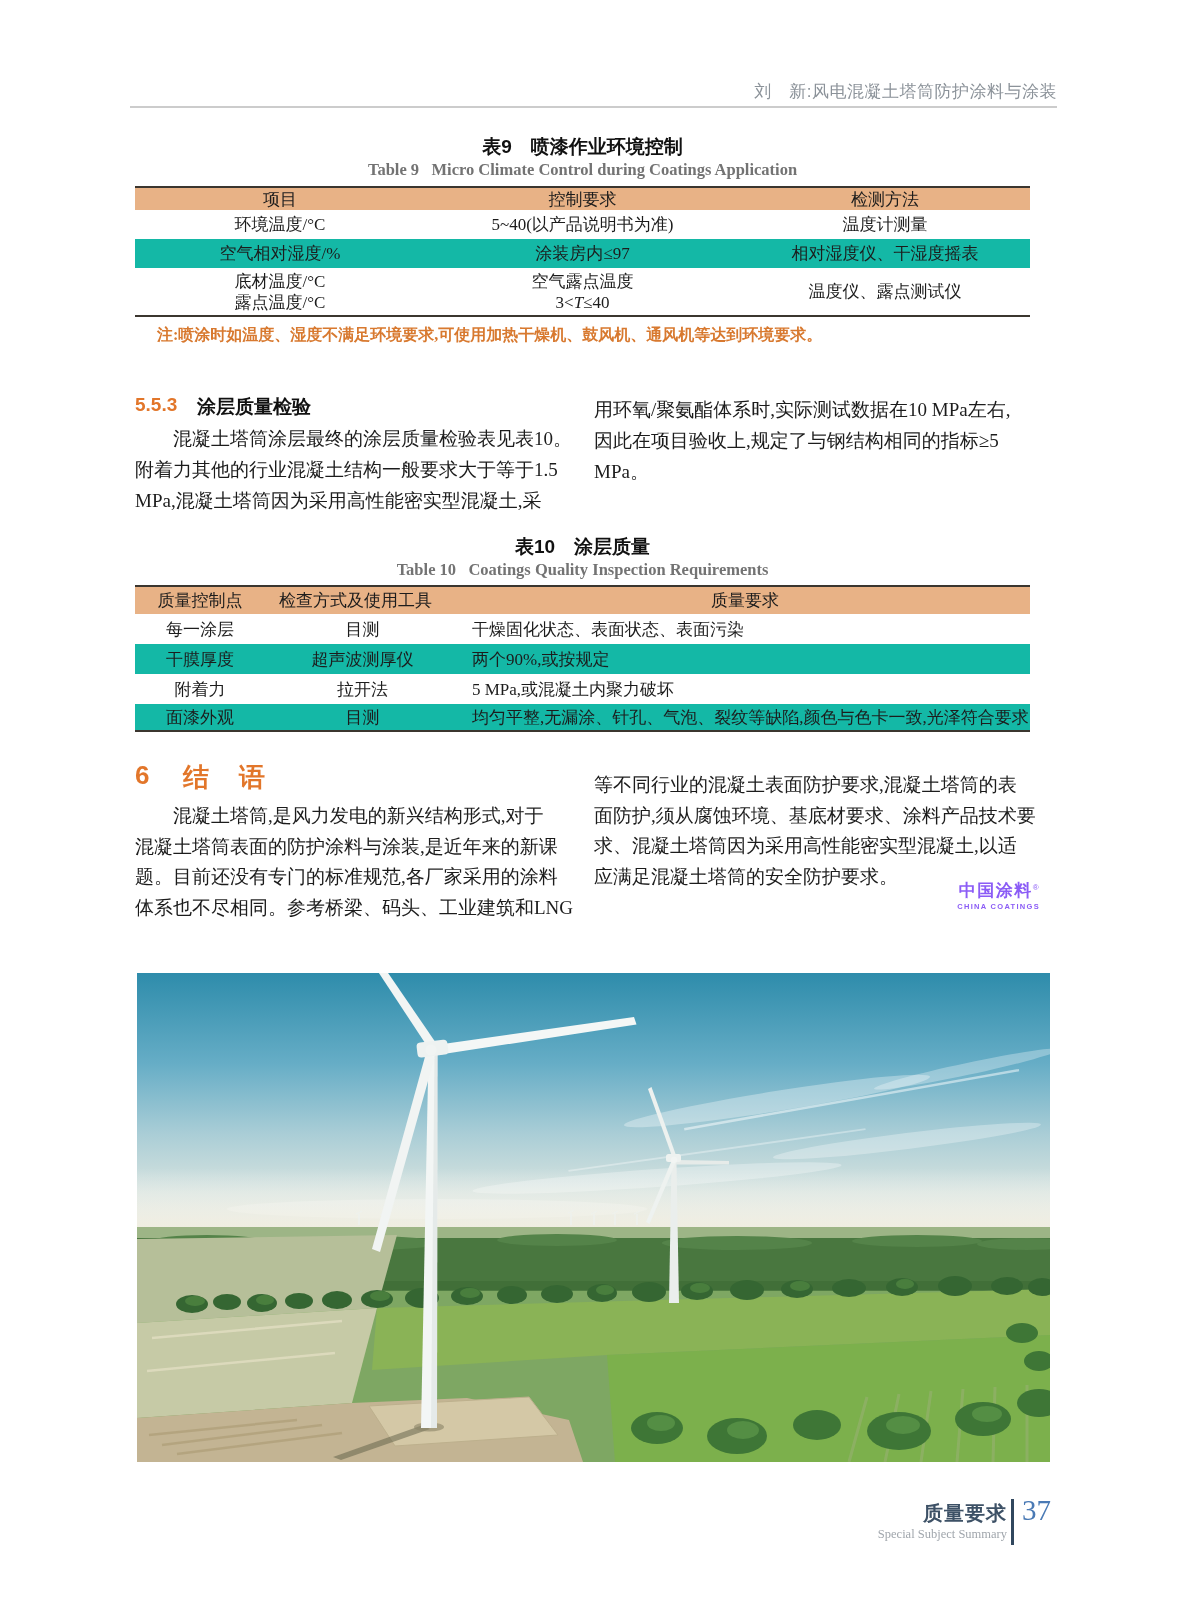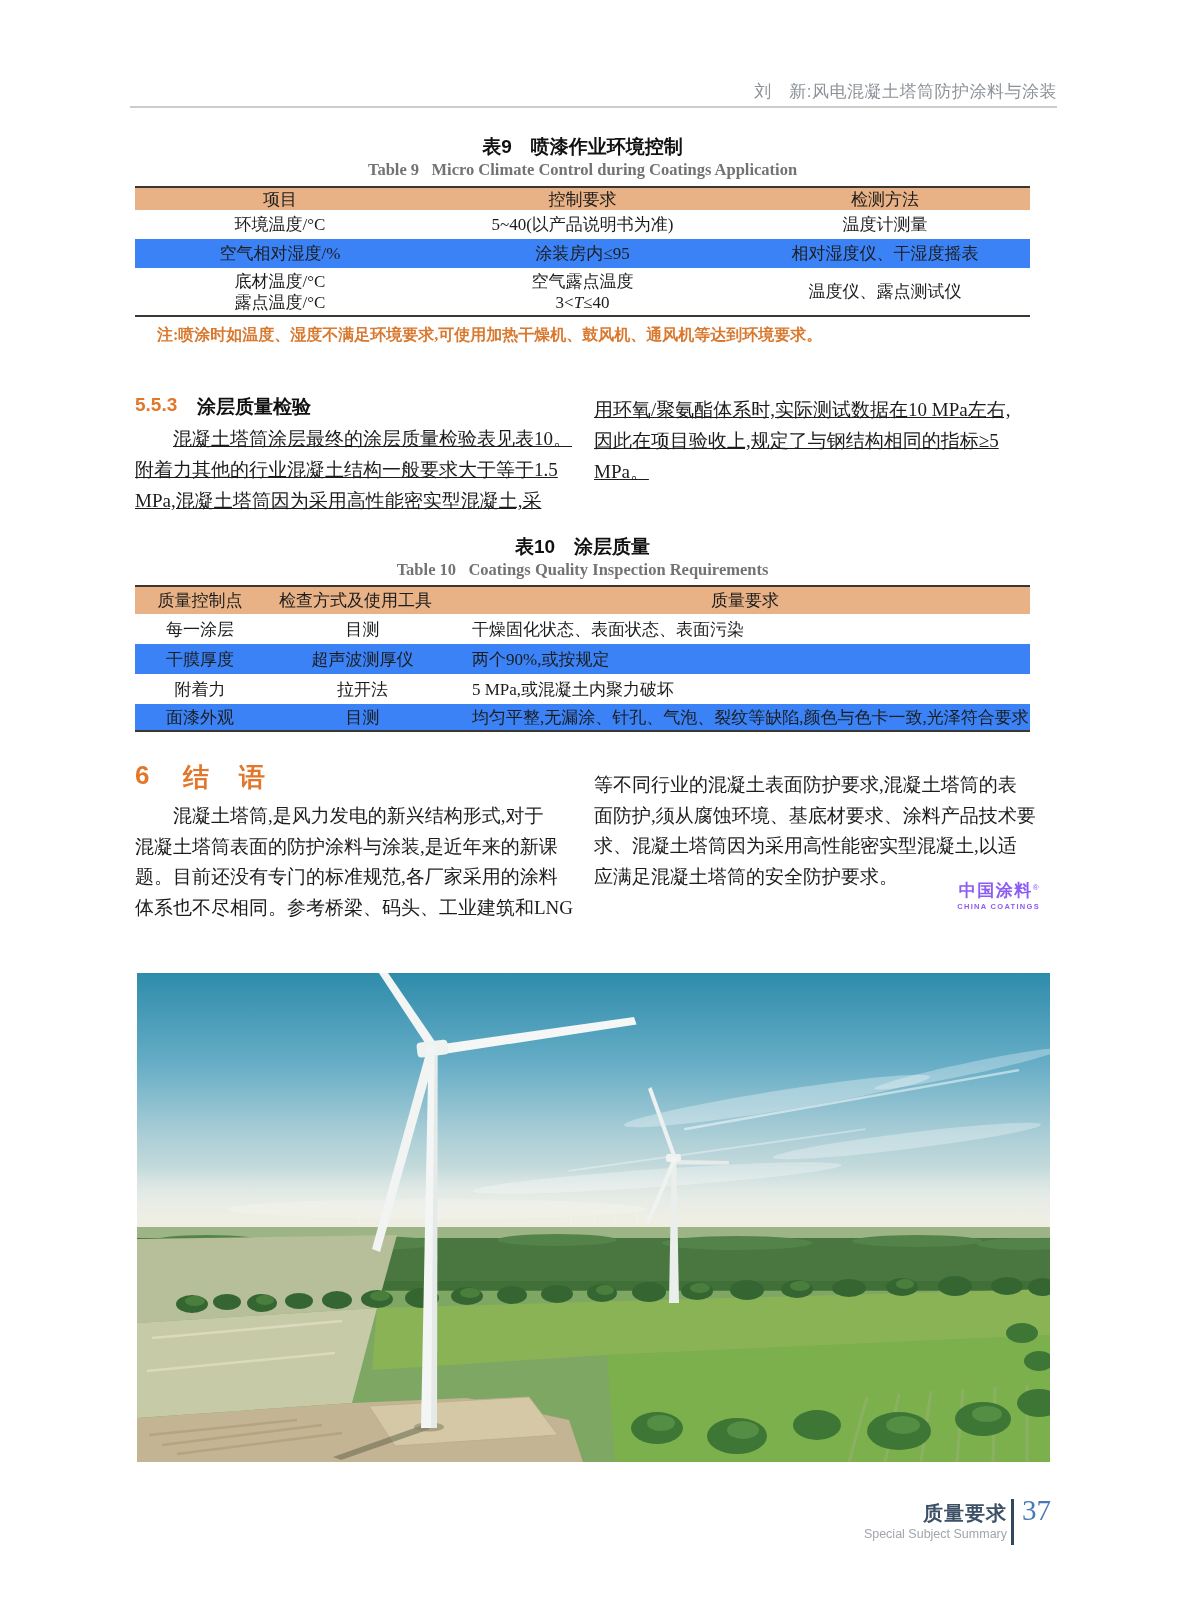--- a/index.html
+++ b/index.html
@@ -15,59 +15,59 @@
 
   
   .cap-zh{left:135px;width:895px;text-align:center;font-size:19px;font-weight:bold;color:#111;
           font-family:"Liberation Sans", sans-serif;}
   .cap-en{left:135px;width:895px;text-align:center;font-size:16.5px;font-weight:bold;color:#737373;}
 
   
   .tbl{left:135px;width:895px;border-top:2px solid #3b362f;border-bottom:2px solid #3b362f;font-size:17px;}
   .trow{display:flex;align-items:center;}
   .trow.hd{background:#e8b286;}
-  .trow.alt{background:#3b82f6;}
+  .trow.alt{background:#14b8a6;}
   .cell{box-sizing:border-box;}
   .cen{text-align:center;}
   .t9 .c1{width:290px;}  .t9 .c2{width:315px;}  .t9 .c3{width:290px;}
   .t10 .c1{width:130px;} .t10 .c2{width:195px;} .t10 .c3{width:570px;padding-left:12px;}
   .t10 .hd .c3{padding-left:0;}
   .t10 .hd .c2{text-align:left;padding-left:14px;}
   .two-line{line-height:21px;}
   .tvar{font-style:italic;}
 
   .note{left:157px;top:325px;font-size:16px;font-weight:bold;color:#d8792f;}
 
   
   .sec-num{color:#e2762a;font-weight:bold;font-family:"Liberation Sans", sans-serif;}
   .sec-title{color:#111;font-weight:bold;font-family:"Liberation Sans", sans-serif;}
   .s6-num,.s6-title{color:#e2762a;font-weight:bold;font-family:"Liberation Sans", sans-serif;
                     font-size:26px;letter-spacing:2px;}
 
   
   .col{width:446px;font-size:19px;}
-  .line{height:31px;line-height:31px;white-space:nowrap;text-decoration:underline;}
+  .line{height:31px;line-height:31px;white-space:nowrap;}
   .line6{height:30.5px;line-height:30.5px;white-space:nowrap;}
   .indent{text-indent:38px;}
 
   
   .logo{right:147px;top:882px;text-align:center;color:#8b5cf6;
         font-family:"Liberation Sans", sans-serif;}
   .logo-zh{font-size:17px;font-weight:bold;letter-spacing:1.5px;line-height:17px;}
   .logo-reg{font-size:8px;vertical-align:super;letter-spacing:0;}
   .logo-en{font-size:7.5px;font-weight:bold;letter-spacing:1.3px;margin-top:2px;}
 
   
   .photo{left:137px;top:973px;width:913px;height:489px;}
 
   
   .foot-zh{right:180px;top:1500px;font-size:20px;font-weight:bold;color:#3d5166;
            font-family:"Liberation Sans", sans-serif;letter-spacing:1px;}
   .foot-en{right:180px;top:1527px;font-size:12.5px;color:#a0a6ac;
-           font-family:Liberation Sans, sans-serif;}
+           font-family:Liberation Serif, serif;}
   .foot-bar{left:1011px;top:1499px;width:3px;height:46px;background:#31475e;}
   .page-num{left:1022px;top:1494px;font-size:29px;color:#4a7ab5;}
 </style>
 </head>
 <body>
 
 <div class="page">
 
   <div class="abs running-head pre">刘　新:风电混凝土塔筒防护涂料与涂装</div>
   <div class="abs head-rule"></div>
@@ -81,21 +81,21 @@
       <div class="cell c2 cen">控制要求</div>
       <div class="cell c3 cen">检测方法</div>
     </div>
     <div class="trow" style="height:29px">
       <div class="cell c1 cen">环境温度/°C</div>
       <div class="cell c2 cen">5~40(以产品说明书为准)</div>
       <div class="cell c3 cen">温度计测量</div>
     </div>
     <div class="trow alt" style="height:29px">
       <div class="cell c1 cen">空气相对湿度/%</div>
-      <div class="cell c2 cen">涂装房内≤95</div>
+      <div class="cell c2 cen">涂装房内≤97</div>
       <div class="cell c3 cen">相对湿度仪、干湿度摇表</div>
     </div>
     <div class="trow" style="height:47px">
       <div class="cell c1 cen two-line">
         <div>底材温度/°C</div>
         <div>露点温度/°C</div>
       </div>
       <div class="cell c2 cen two-line">
         <div>空气露点温度</div>
         <div><span>3&lt;</span><span class="tvar">T</span><span>≤40</span></div>

